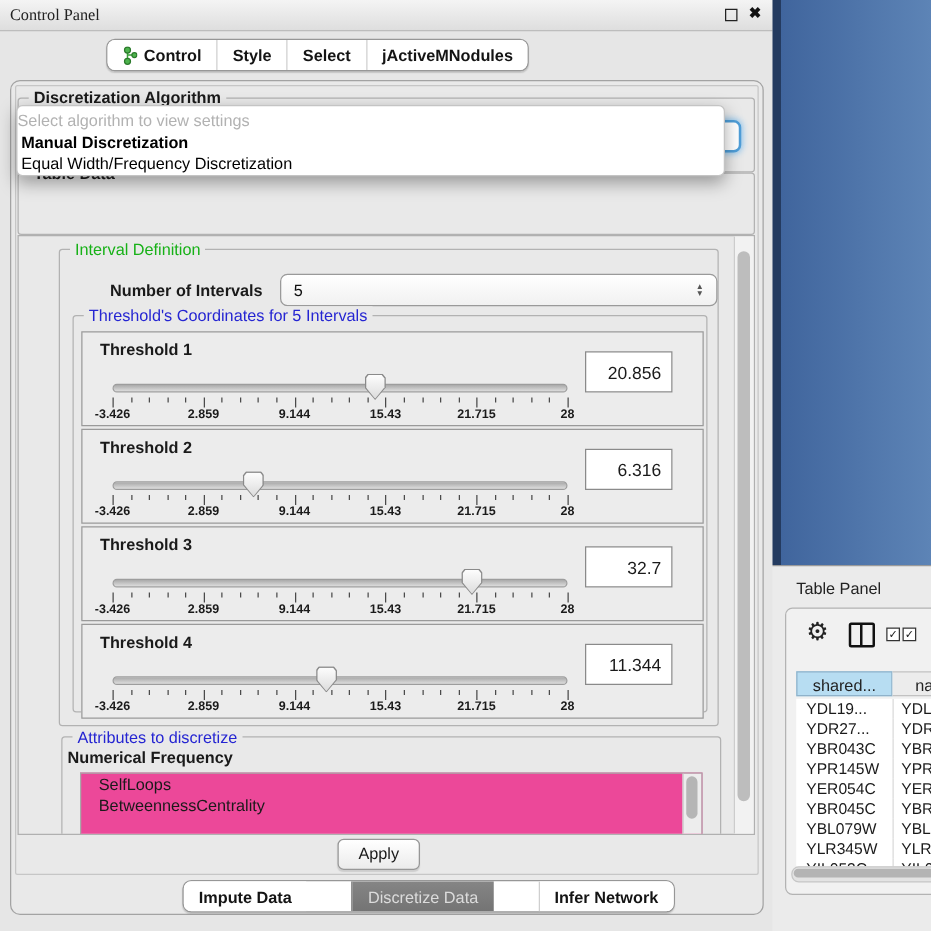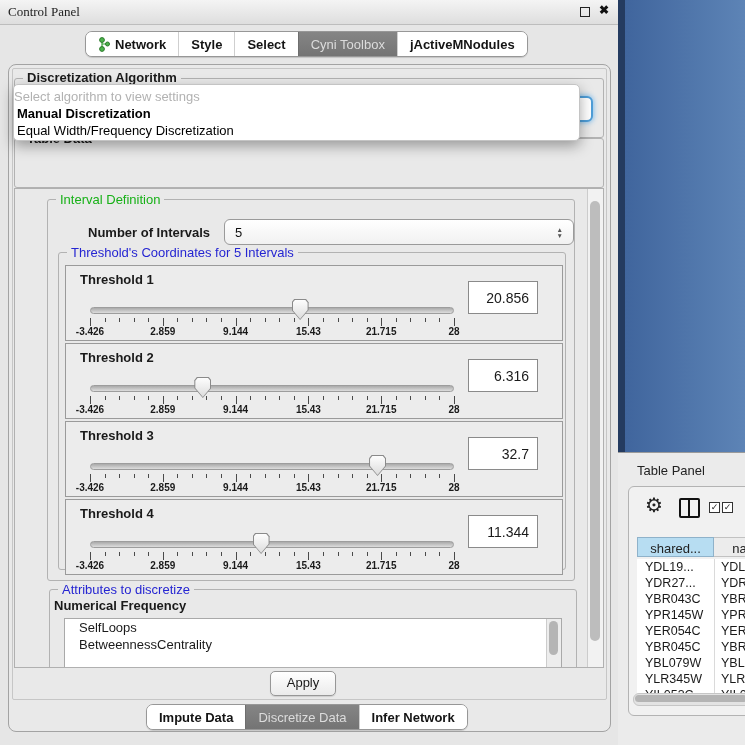--- a/index.html
+++ b/index.html
@@ -15,21 +15,21 @@
 
   
   .seg{position:absolute;display:flex;height:24px;border:1px solid #979797;border-radius:7px;
        overflow:hidden;background:#fff;box-shadow:0 1px 1px rgba(0,0,0,.15);}
   .seg .tab{display:flex;align-items:center;gap:5px;padding:0 12px;font-weight:bold;
        color:#141414;border-left:1px solid #cfcfcf;background:#fff;white-space:nowrap;}
   .seg .tab:first-child{border-left:none;}
   .seg .tab.sel{background:linear-gradient(#858585,#747474);color:#dcdcdc;font-weight:normal;
        border-left-color:#6e6e6e;}
   #topTabs{left:85px;top:31px;}
-  #bottomTabs{left:146px;top:704px;}
+  #bottomTabs{left:146px;top:704px;gap:36px;}
 
   
   .outer-panel{position:absolute;left:8px;top:64px;width:601px;height:666px;
      border:1px solid #a3a3a3;border-radius:8px;background:#e9e9e9;}
   .inner-line{position:absolute;left:12px;top:68px;width:593px;height:630px;
      border:1px solid #c6c6c6;border-radius:2px;}
 
   
   .group{position:absolute;border:1px solid #b2b2b2;border-radius:3px;}
   .legend{position:absolute;top:-8px;left:8px;background:#e9e9e9;padding:0 4px;font-size:13px;}
@@ -76,21 +76,21 @@
   .ticks i{position:absolute;top:0;width:1px;background:#4a4a4a;display:block;}
   .ticklabels{position:absolute;left:24px;top:60px;width:364px;height:12px;}
   .ticklabels span{position:absolute;transform:translateX(-50%);font-size:10px;
      font-weight:bold;color:#1a1a1a;white-space:nowrap;}
   .vbox{position:absolute;left:402px;top:15px;width:70px;height:33px;background:#fff;
      border:1px solid #8a8a8a;font-size:14px;text-align:right;line-height:33px;
      padding-right:8px;box-sizing:border-box;}
 
   
   .attr-title{position:absolute;left:4px;top:8px;font-weight:bold;}
-  .attr-list{position:absolute;left:14px;top:28px;width:496px;height:90px;background:#ffffff;
+  .attr-list{position:absolute;left:14px;top:28px;width:496px;height:90px;background:#ec4899;
      border:1px solid #a9a9a9;}
   .attr-list .item{padding:1px 0 1px 14px;font-size:13px;line-height:15px;}
   .attr-vscroll{position:absolute;right:0;top:0;width:14px;height:100%;background:#ededed;
      border-left:1px solid #ccc;}
   .attr-vscroll .thumb{position:absolute;left:2px;top:2px;width:9px;height:34px;
      background:#b5b5b5;border-radius:5px;}
 
   
   .apply{position:absolute;left:270px;top:671px;width:64px;height:23px;border:1px solid #979797;
      border-radius:5px;background:linear-gradient(#ffffff,#ebebeb);text-align:center;
@@ -139,30 +139,27 @@
 
   <div id="topTabs" class="seg">
     <span class="tab">
       <svg width="12" height="15" viewBox="0 0 12 15">
         <line x1="4" y1="3" x2="4" y2="12" stroke="#3aa03a" stroke-width="1.2"></line>
         <line x1="4" y1="7" x2="9" y2="7" stroke="#3aa03a" stroke-width="1.2"></line>
         <circle cx="4" cy="3" r="2.4" fill="#4db34d" stroke="#2c7a2c"></circle>
         <circle cx="4" cy="12" r="2.4" fill="#4db34d" stroke="#2c7a2c"></circle>
         <circle cx="9.5" cy="7" r="2" fill="#4db34d" stroke="#2c7a2c"></circle>
       </svg>
-      <span>Network</span>
+      <span>Control</span>
     </span>
     <span class="tab">
         <span>Style</span>
       </span>
     <span class="tab">
         <span>Select</span>
-      </span>
-    <span class="tab sel">
-        <span>Cyni Toolbox</span>
       </span>
     <span class="tab">
         <span>jActiveMNodules</span>
       </span>
   </div>
 
   <div class="outer-panel"></div>
   <div class="inner-line"></div>
 
   <div class="group" style="left:14px;top:78px;width:588px;height:58px;">

